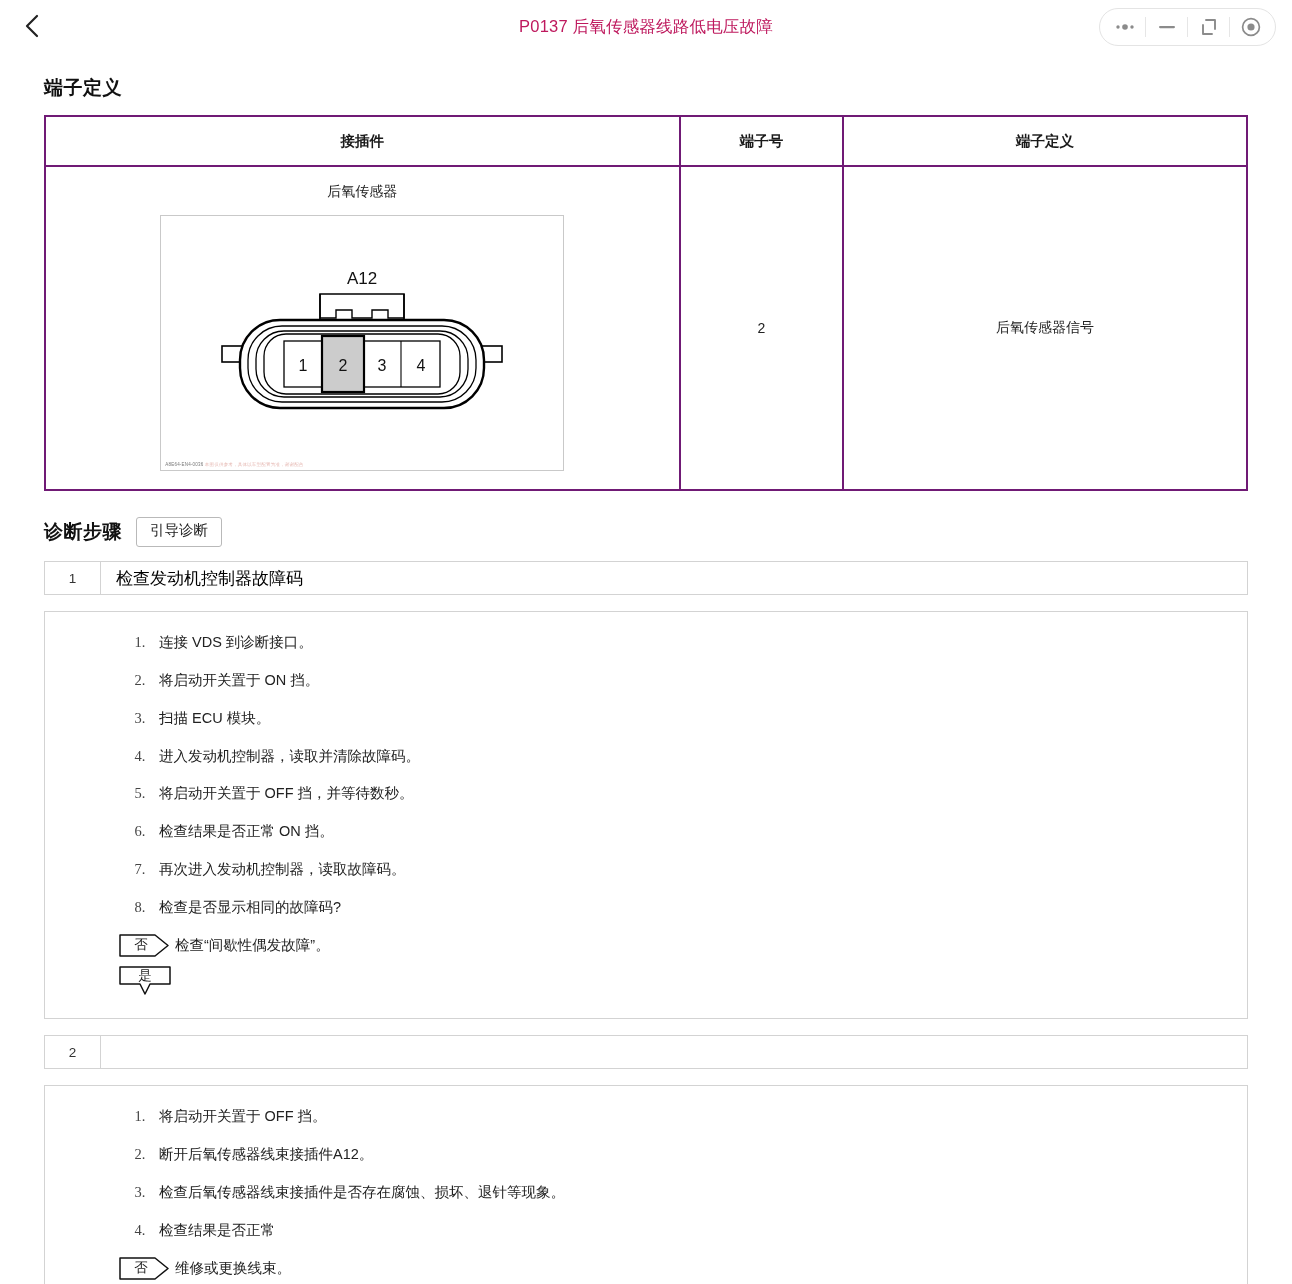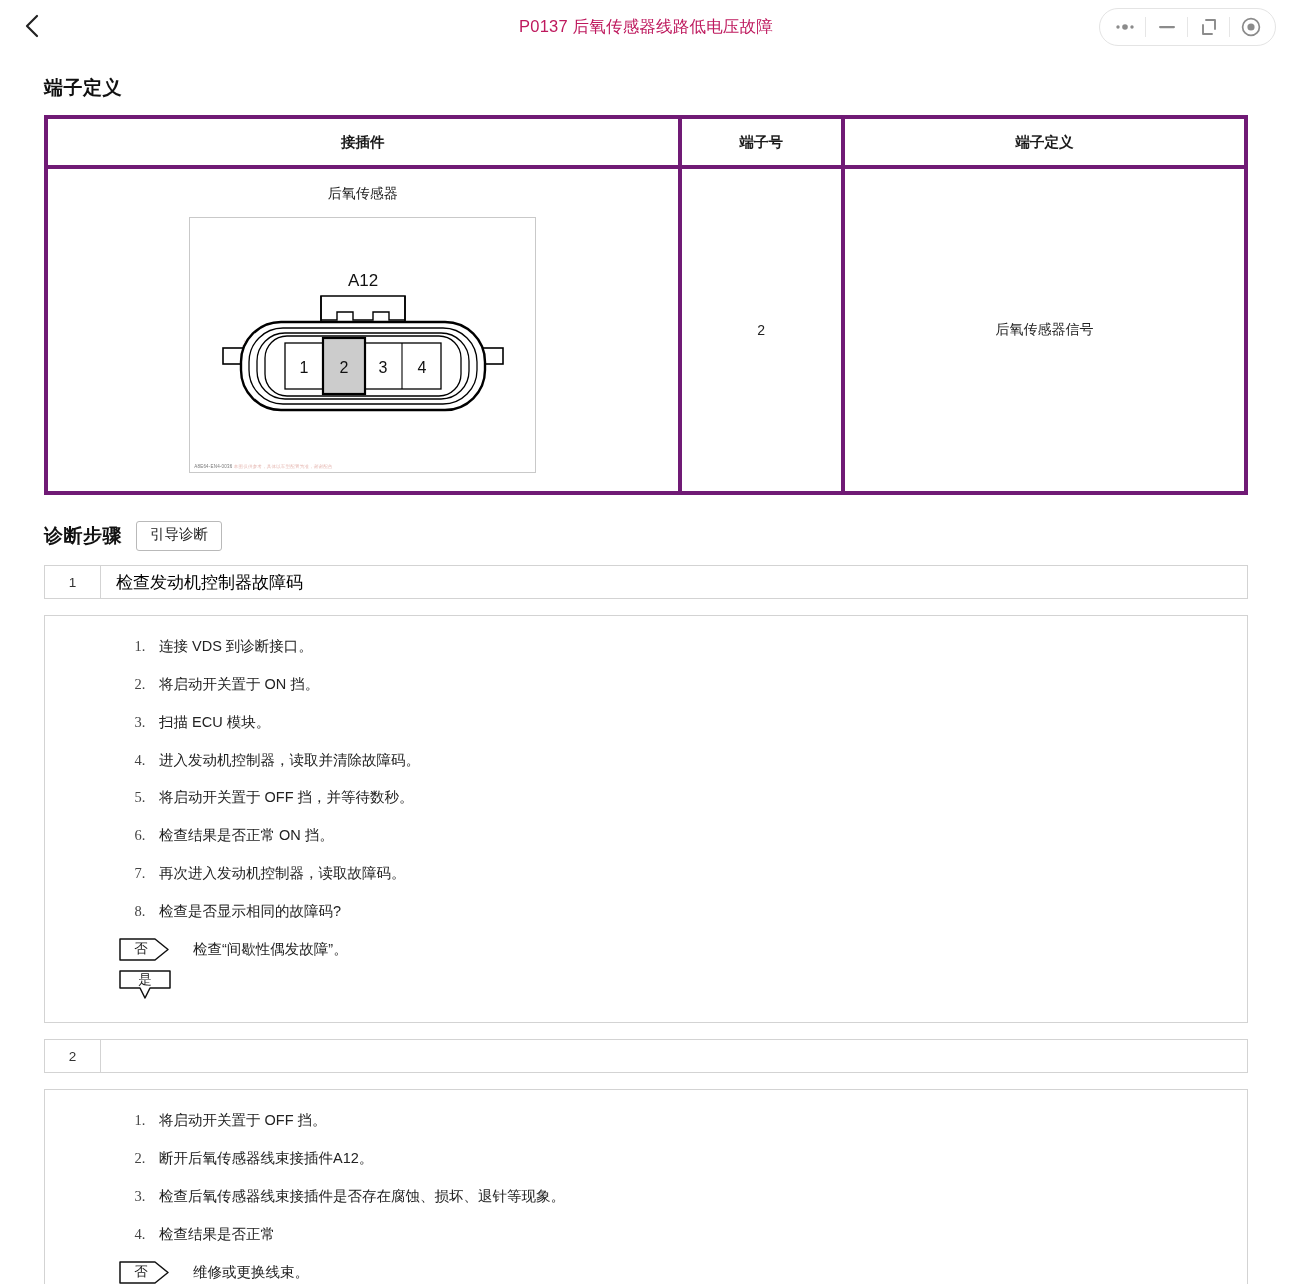--- a/index.html
+++ b/index.html
@@ -87,21 +87,21 @@
     line-height: 1.2;
   }
 
   
   table.term {
     width: 100%;
     border-collapse: collapse;
     table-layout: fixed;
   }
   table.term th, table.term td {
-    border: 4px solid #701a75;
+    border: 2px solid #701a75;
     vertical-align: middle;
   }
   table.term th {
     font-size: 14.5px;
     font-weight: bold;
     color: #1a1a1a;
     height: 50px;
     text-align: center;
   }
   table.term td { text-align: center; font-size: 14px; color: #222; }
@@ -109,21 +109,21 @@
   .col-num   { width: 13.6%; }
   .col-def   { width: 33.6%; }
 
   .conn-cell { padding: 16px 0 18px 0; }
   .conn-label {
     font-size: 14px;
     color: #222;
     margin-bottom: 14px;
   }
   .conn-figure {
-    width: 347px;
+    width: 404px;
     height: 256px;
     margin: 0 auto;
     border: 1px solid #c9c9c9;
     position: relative;
     background: #fff;
     overflow: hidden;
   }
   .watermark {
     position: absolute;
     left: 0; right: 0;
@@ -235,21 +235,20 @@
   .tag span {
     position: absolute;
     left: 0; top: 0;
     width: 44px; height: 23px;
     display: flex; align-items: center; justify-content: center;
     font-size: 13.5px;
     color: #1a1a1a;
   }
   .tag.yes span { width: 52px; height: 21px; }
   .branch-text {
-    margin-left: 18px;
     font-size: 14.5px;
     color: #222;
   }
 </style>
 </head>
 <body>
 
 <div class="titlebar">
   <div class="back-btn">
     <span>

